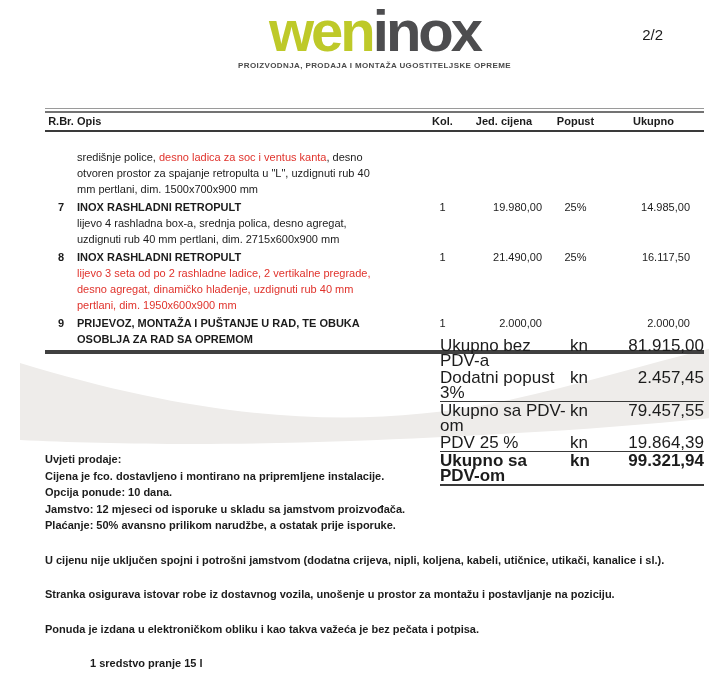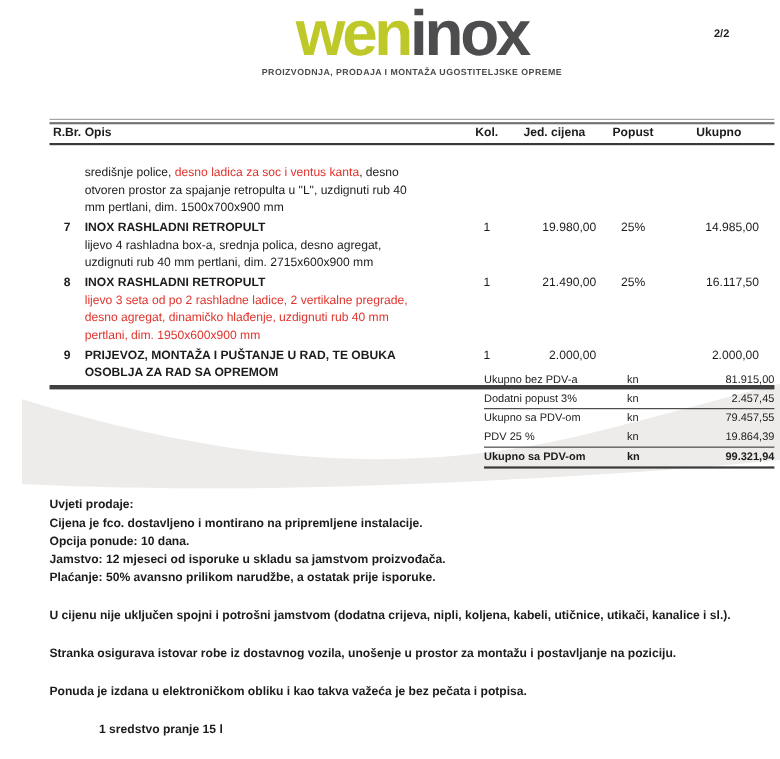--- a/index.html
+++ b/index.html
@@ -8,38 +8,38 @@
     font-family:"Liberation Sans",sans-serif;color:#1c1c1c;margin-left:20px;
   }
   
   .swoosh{position:absolute;left:0;top:338px;z-index:0;}
   
   .logo-wrap{position:absolute;top:2px;left:0;width:100%;text-align:center;z-index:1;}
   .logo-text{font-size:58px;font-weight:bold;letter-spacing:-3px;line-height:1.0;}
   .logo-wen{color:#bec929;}
   .logo-inox{color:#4d4d4f;}
   .logo-tagline{font-size:8px;font-weight:bold;letter-spacing:.4px;color:#4a4a4a;margin-top:1px;}
-  .page-number{position:absolute;top:26px;right:66px;font-size:10px;font-weight:bold;z-index:1;}
+  .page-number{position:absolute;top:26px;right:66px;font-size:15px;font-weight:normal;z-index:1;}
   
   .doc-table{position:absolute;top:108px;left:25px;width:659px;z-index:1;font-size:11px;border-top:1px solid #9a9a9a;}
   .t-grid{display:grid;grid-template-columns:32px 348px 35px 88px 55px 101px;}
   .t-head{font-weight:bold;border-top:2px solid #737373;border-bottom:2px solid #3a3a3a;margin-top:2px;padding:2px 0 3px;}
   .t-head .h-rbr{text-align:center;}
   .t-head .h-kol,.t-head .h-jed,.t-head .h-pop,.t-head .h-uk{text-align:center;}
   .t-body{border-bottom:4px solid #404040;padding-top:16px;padding-bottom:2px;}
   .t-row{padding:1px 0;line-height:16px;}
   .t-cell-num{text-align:center;font-weight:bold;}
   .t-cell-kol{text-align:center;}
   .t-cell-jed{text-align:right;padding-right:6px;}
   .t-cell-pop{text-align:center;}
   .t-cell-uk{text-align:right;padding-right:14px;}
   .t-line.b{font-weight:bold;}
   .red{color:#e0332c;}
   
-  .totals{position:absolute;top:337px;left:420px;width:264px;z-index:1;font-size:10px;}
+  .totals{position:absolute;top:337px;left:420px;width:264px;z-index:1;font-size:17px;}
   .tot-row{display:grid;grid-template-columns:130px 52px 82px;line-height:15px;padding:1px 0;}
   .tot-val{text-align:right;}
   .tot-bold{font-weight:bold;}
   .rule{border-bottom:1px solid #3a3a3a;}
   .rule-thick{border-bottom:2px solid #3a3a3a;}
   
   .conditions{position:absolute;top:451px;left:25px;width:672px;z-index:1;font-size:11px;line-height:16.5px;white-space:nowrap;}
   .cond-line{min-height:16.5px;font-weight:bold;}
   .cond-bold{font-weight:bold;}
   .cond-gap{margin-bottom:18px;}

